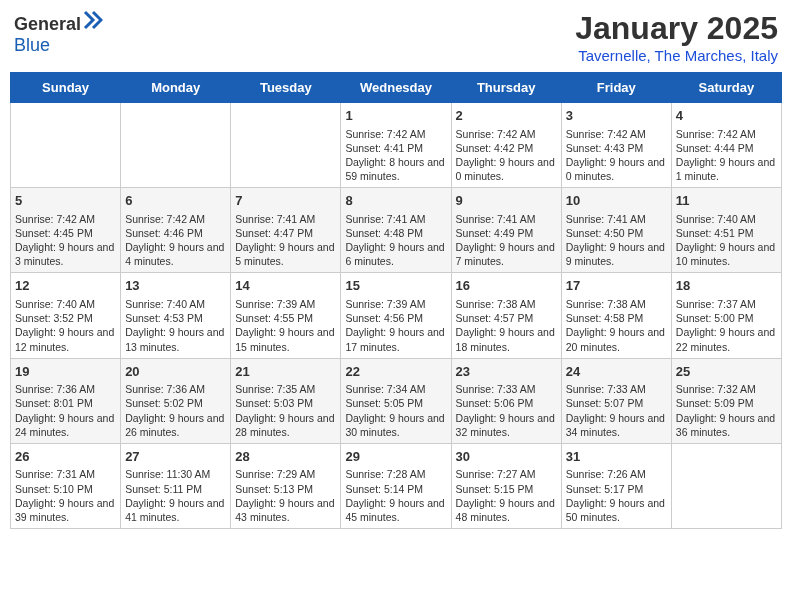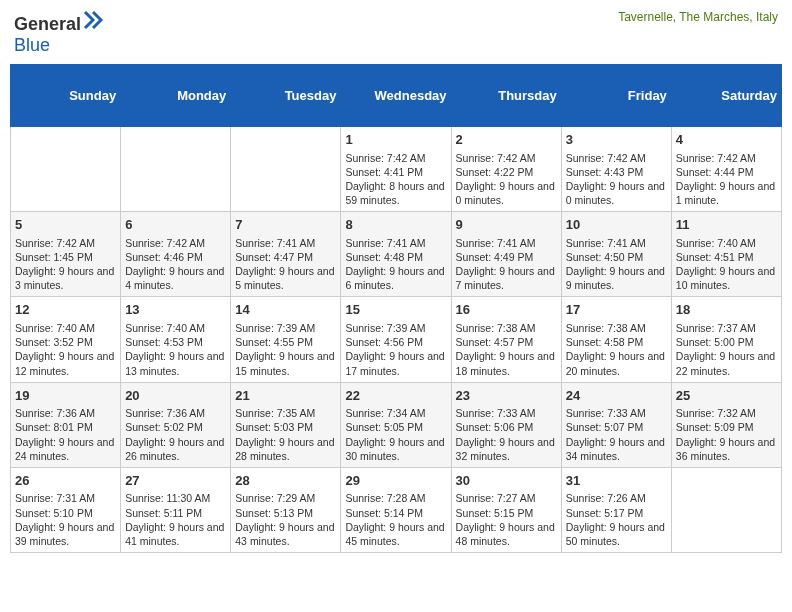--- a/index.html
+++ b/index.html
@@ -38,34 +38,34 @@
     }
     .title-block {
       text-align: right;
     }
     .main-title {
       font-size: 32px;
       font-weight: bold;
       color: #333;
     }
     .sub-title {
-      font-size: 12px;
-      color: #4d7c0f;
+      font-size: 15px;
+      color: #1d4ed8;
     }
     .calendar {
       width: 100%;
       border-collapse: collapse;
       border: 1px solid #ccc;
     }
     .calendar th {
       background-color: #1a5fb4;
       color: #fff;
       font-size: 13px;
-      padding: 23px 4px;
-      text-align: right;
+      padding: 7px 4px;
+      text-align: center;
       border: 1px solid #1a5fb4;
     }
     .calendar td {
       border: 1px solid #ccc;
       vertical-align: top;
       padding: 4px;
       width: calc(100% / 7);
       min-height: 80px;
       background: #fff;
     }
@@ -96,20 +96,21 @@
     <div>
       <span class="logo-text-general">General</span><svg class="logo-icon" viewBox="0 0 20 20">
           <path d="M10 2 L18 10 L10 18" fill="none" stroke="#1a5fb4" stroke-width="3"></path>
           <path d="M2 2 L10 10 L2 18" fill="none" stroke="#1a5fb4" stroke-width="3"></path>
         </svg>
       <br>
       <span class="logo-text-blue">Blue</span>
     </div>
   </div>
   <div class="title-block">
+    <div class="main-title">January 2025</div>
     <div class="sub-title">Tavernelle, The Marches, Italy</div>
   </div>
 </div>
 
 <table class="calendar">
   <thead>
     <tr>
       <th>Sunday</th>
       <th>Monday</th>
       <th>Tuesday</th>
@@ -121,32 +122,32 @@
   </thead>
   <tbody id="calendar-body">
   <tr>
         <td class="empty-cell"></td>
         <td class="empty-cell"></td>
         <td class="empty-cell"></td>
         <td>
           <div class="cell-content"><span class="day-number">1</span><span>Sunrise: 7:42 AM</span><br><span>Sunset: 4:41 PM</span><br><span>Daylight: 8 hours and 59 minutes.</span><br></div>
         </td>
         <td>
-          <div class="cell-content"><span class="day-number">2</span><span>Sunrise: 7:42 AM</span><br><span>Sunset: 4:22 PM</span><br><span>Daylight: 9 hours and 0 minutes.</span><br></div>
+          <div class="cell-content"><span class="day-number">2</span><span>Sunrise: 7:42 AM</span><br><span>Sunset: 4:42 PM</span><br><span>Daylight: 9 hours and 0 minutes.</span><br></div>
         </td>
         <td>
           <div class="cell-content"><span class="day-number">3</span><span>Sunrise: 7:42 AM</span><br><span>Sunset: 4:43 PM</span><br><span>Daylight: 9 hours and 0 minutes.</span><br></div>
         </td>
         <td>
           <div class="cell-content"><span class="day-number">4</span><span>Sunrise: 7:42 AM</span><br><span>Sunset: 4:44 PM</span><br><span>Daylight: 9 hours and 1 minute.</span><br></div>
         </td>
       </tr>
       <tr>
         <td>
-          <div class="cell-content"><span class="day-number">5</span><span>Sunrise: 7:42 AM</span><br><span>Sunset: 1:45 PM</span><br><span>Daylight: 9 hours and 3 minutes.</span><br></div>
+          <div class="cell-content"><span class="day-number">5</span><span>Sunrise: 7:42 AM</span><br><span>Sunset: 4:45 PM</span><br><span>Daylight: 9 hours and 3 minutes.</span><br></div>
         </td>
         <td>
           <div class="cell-content"><span class="day-number">6</span><span>Sunrise: 7:42 AM</span><br><span>Sunset: 4:46 PM</span><br><span>Daylight: 9 hours and 4 minutes.</span><br></div>
         </td>
         <td>
           <div class="cell-content"><span class="day-number">7</span><span>Sunrise: 7:41 AM</span><br><span>Sunset: 4:47 PM</span><br><span>Daylight: 9 hours and 5 minutes.</span><br></div>
         </td>
         <td>
           <div class="cell-content"><span class="day-number">8</span><span>Sunrise: 7:41 AM</span><br><span>Sunset: 4:48 PM</span><br><span>Daylight: 9 hours and 6 minutes.</span><br></div>
         </td>

